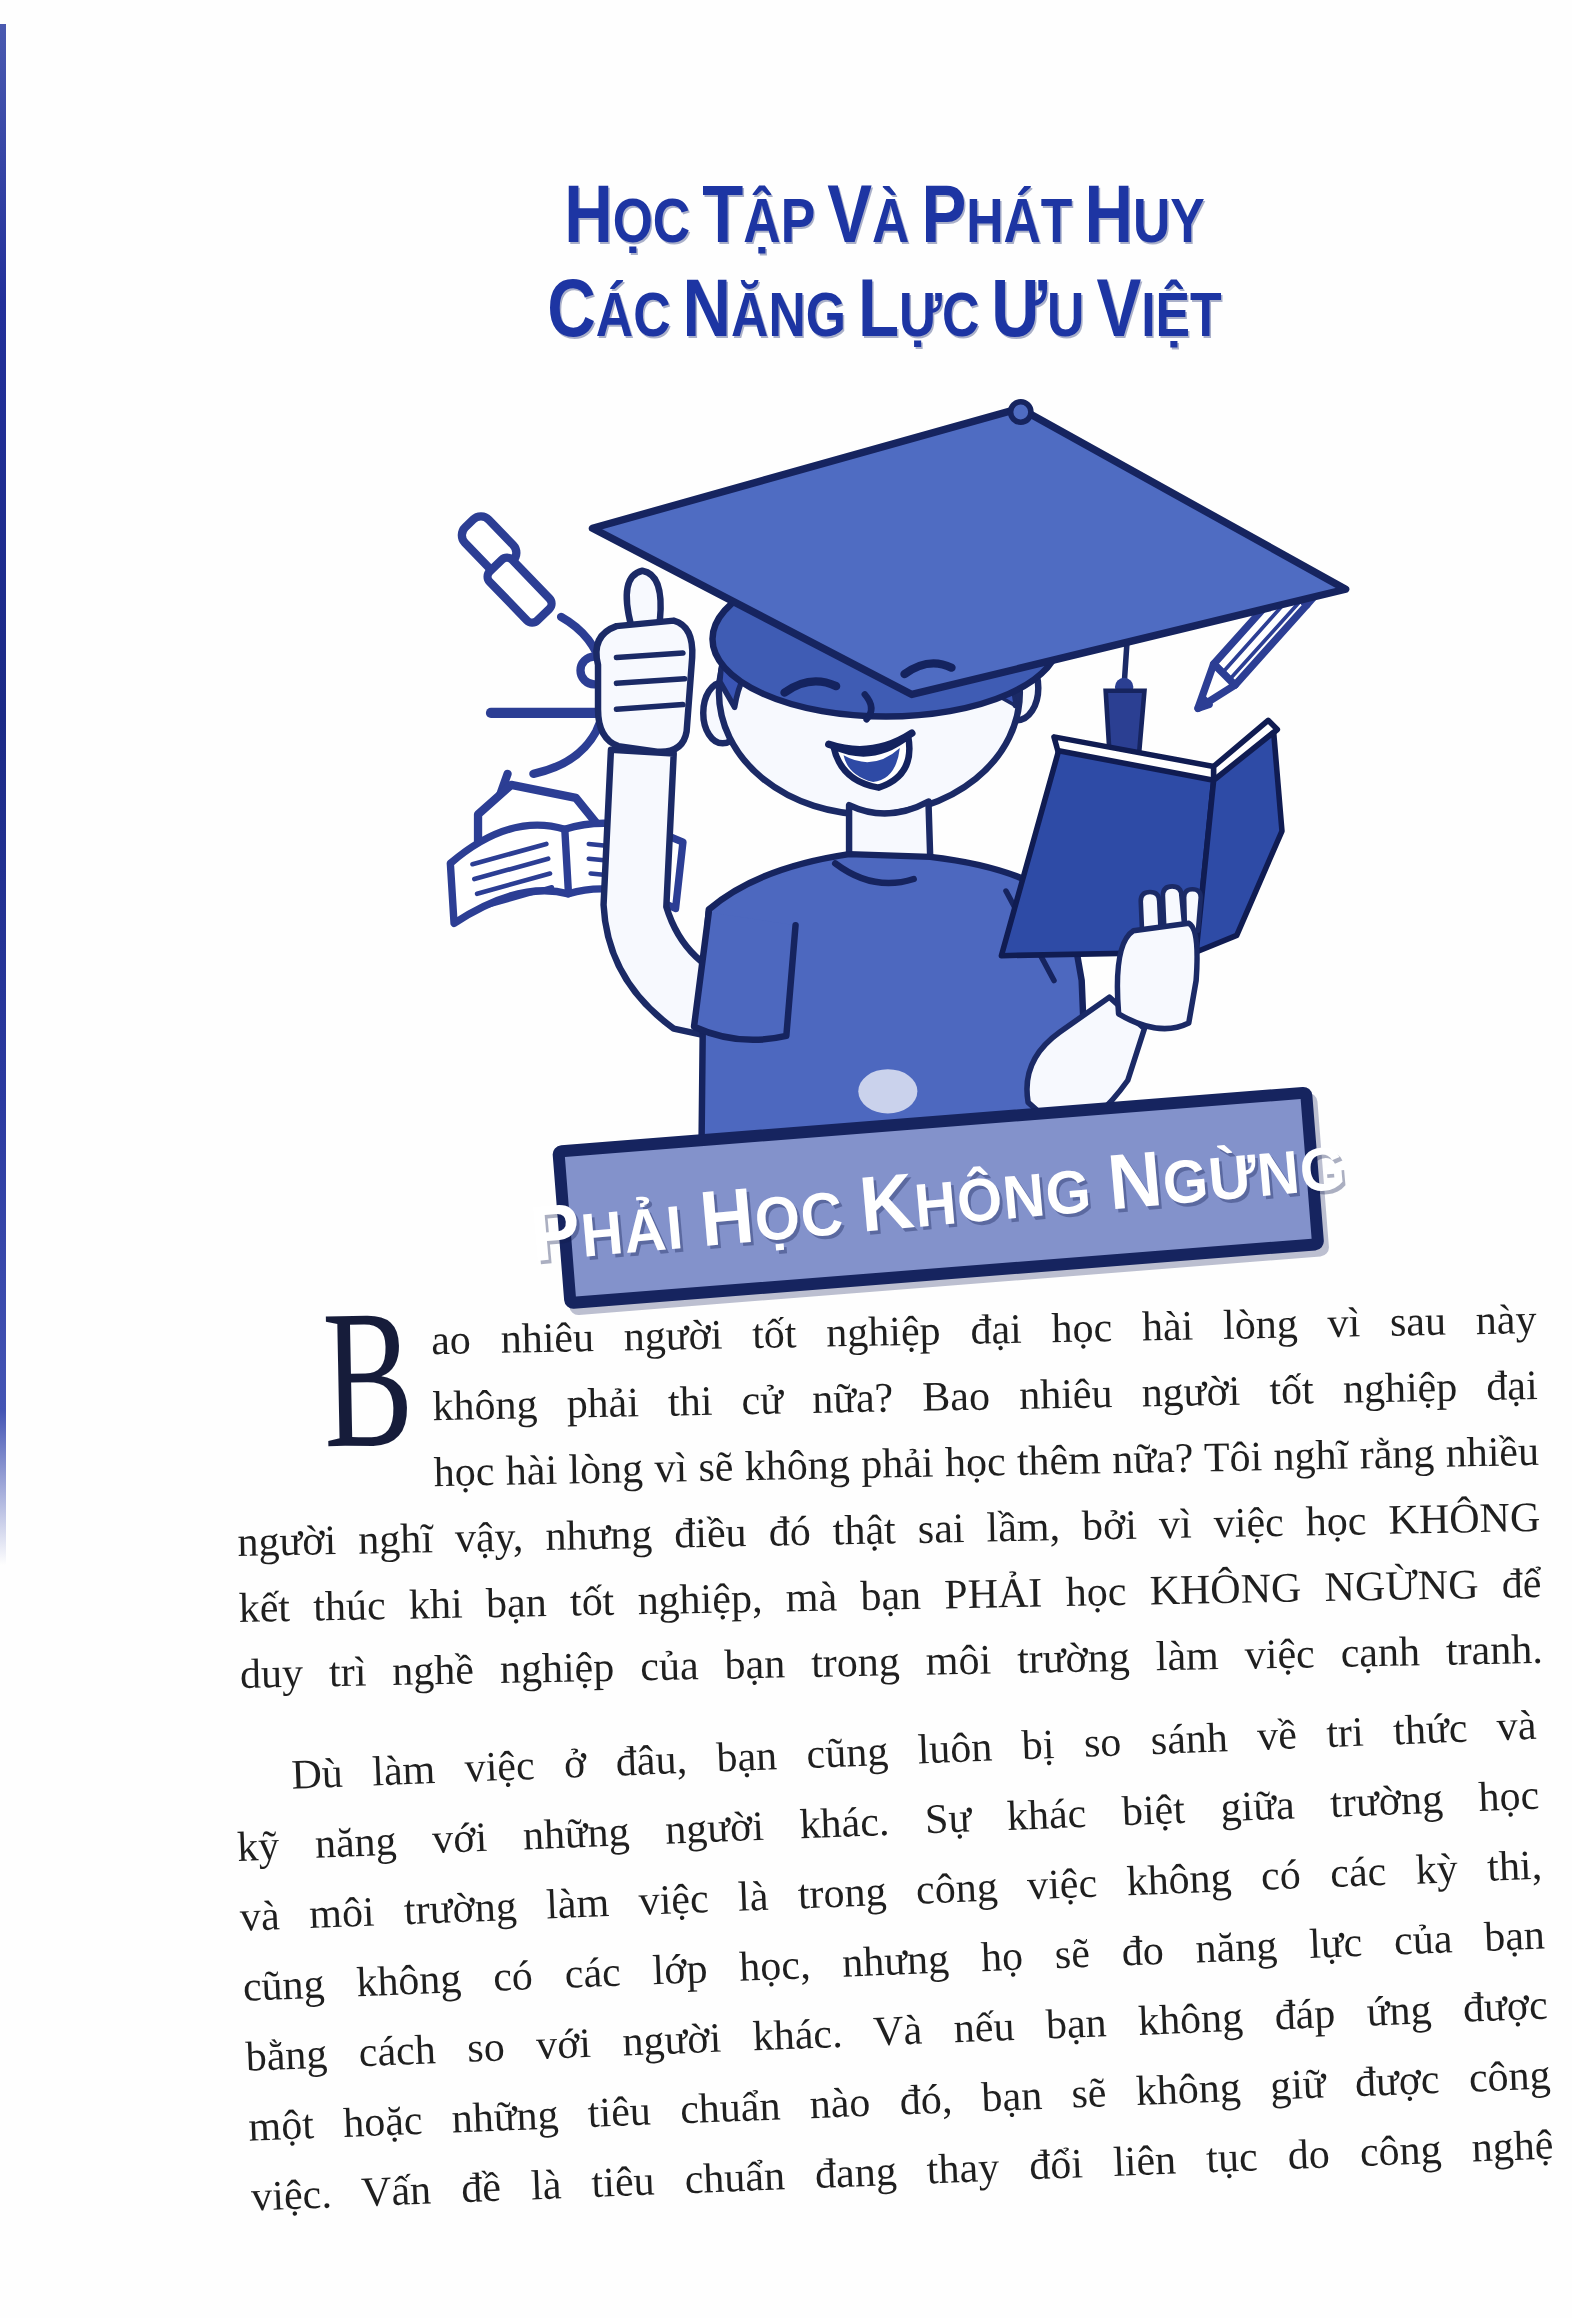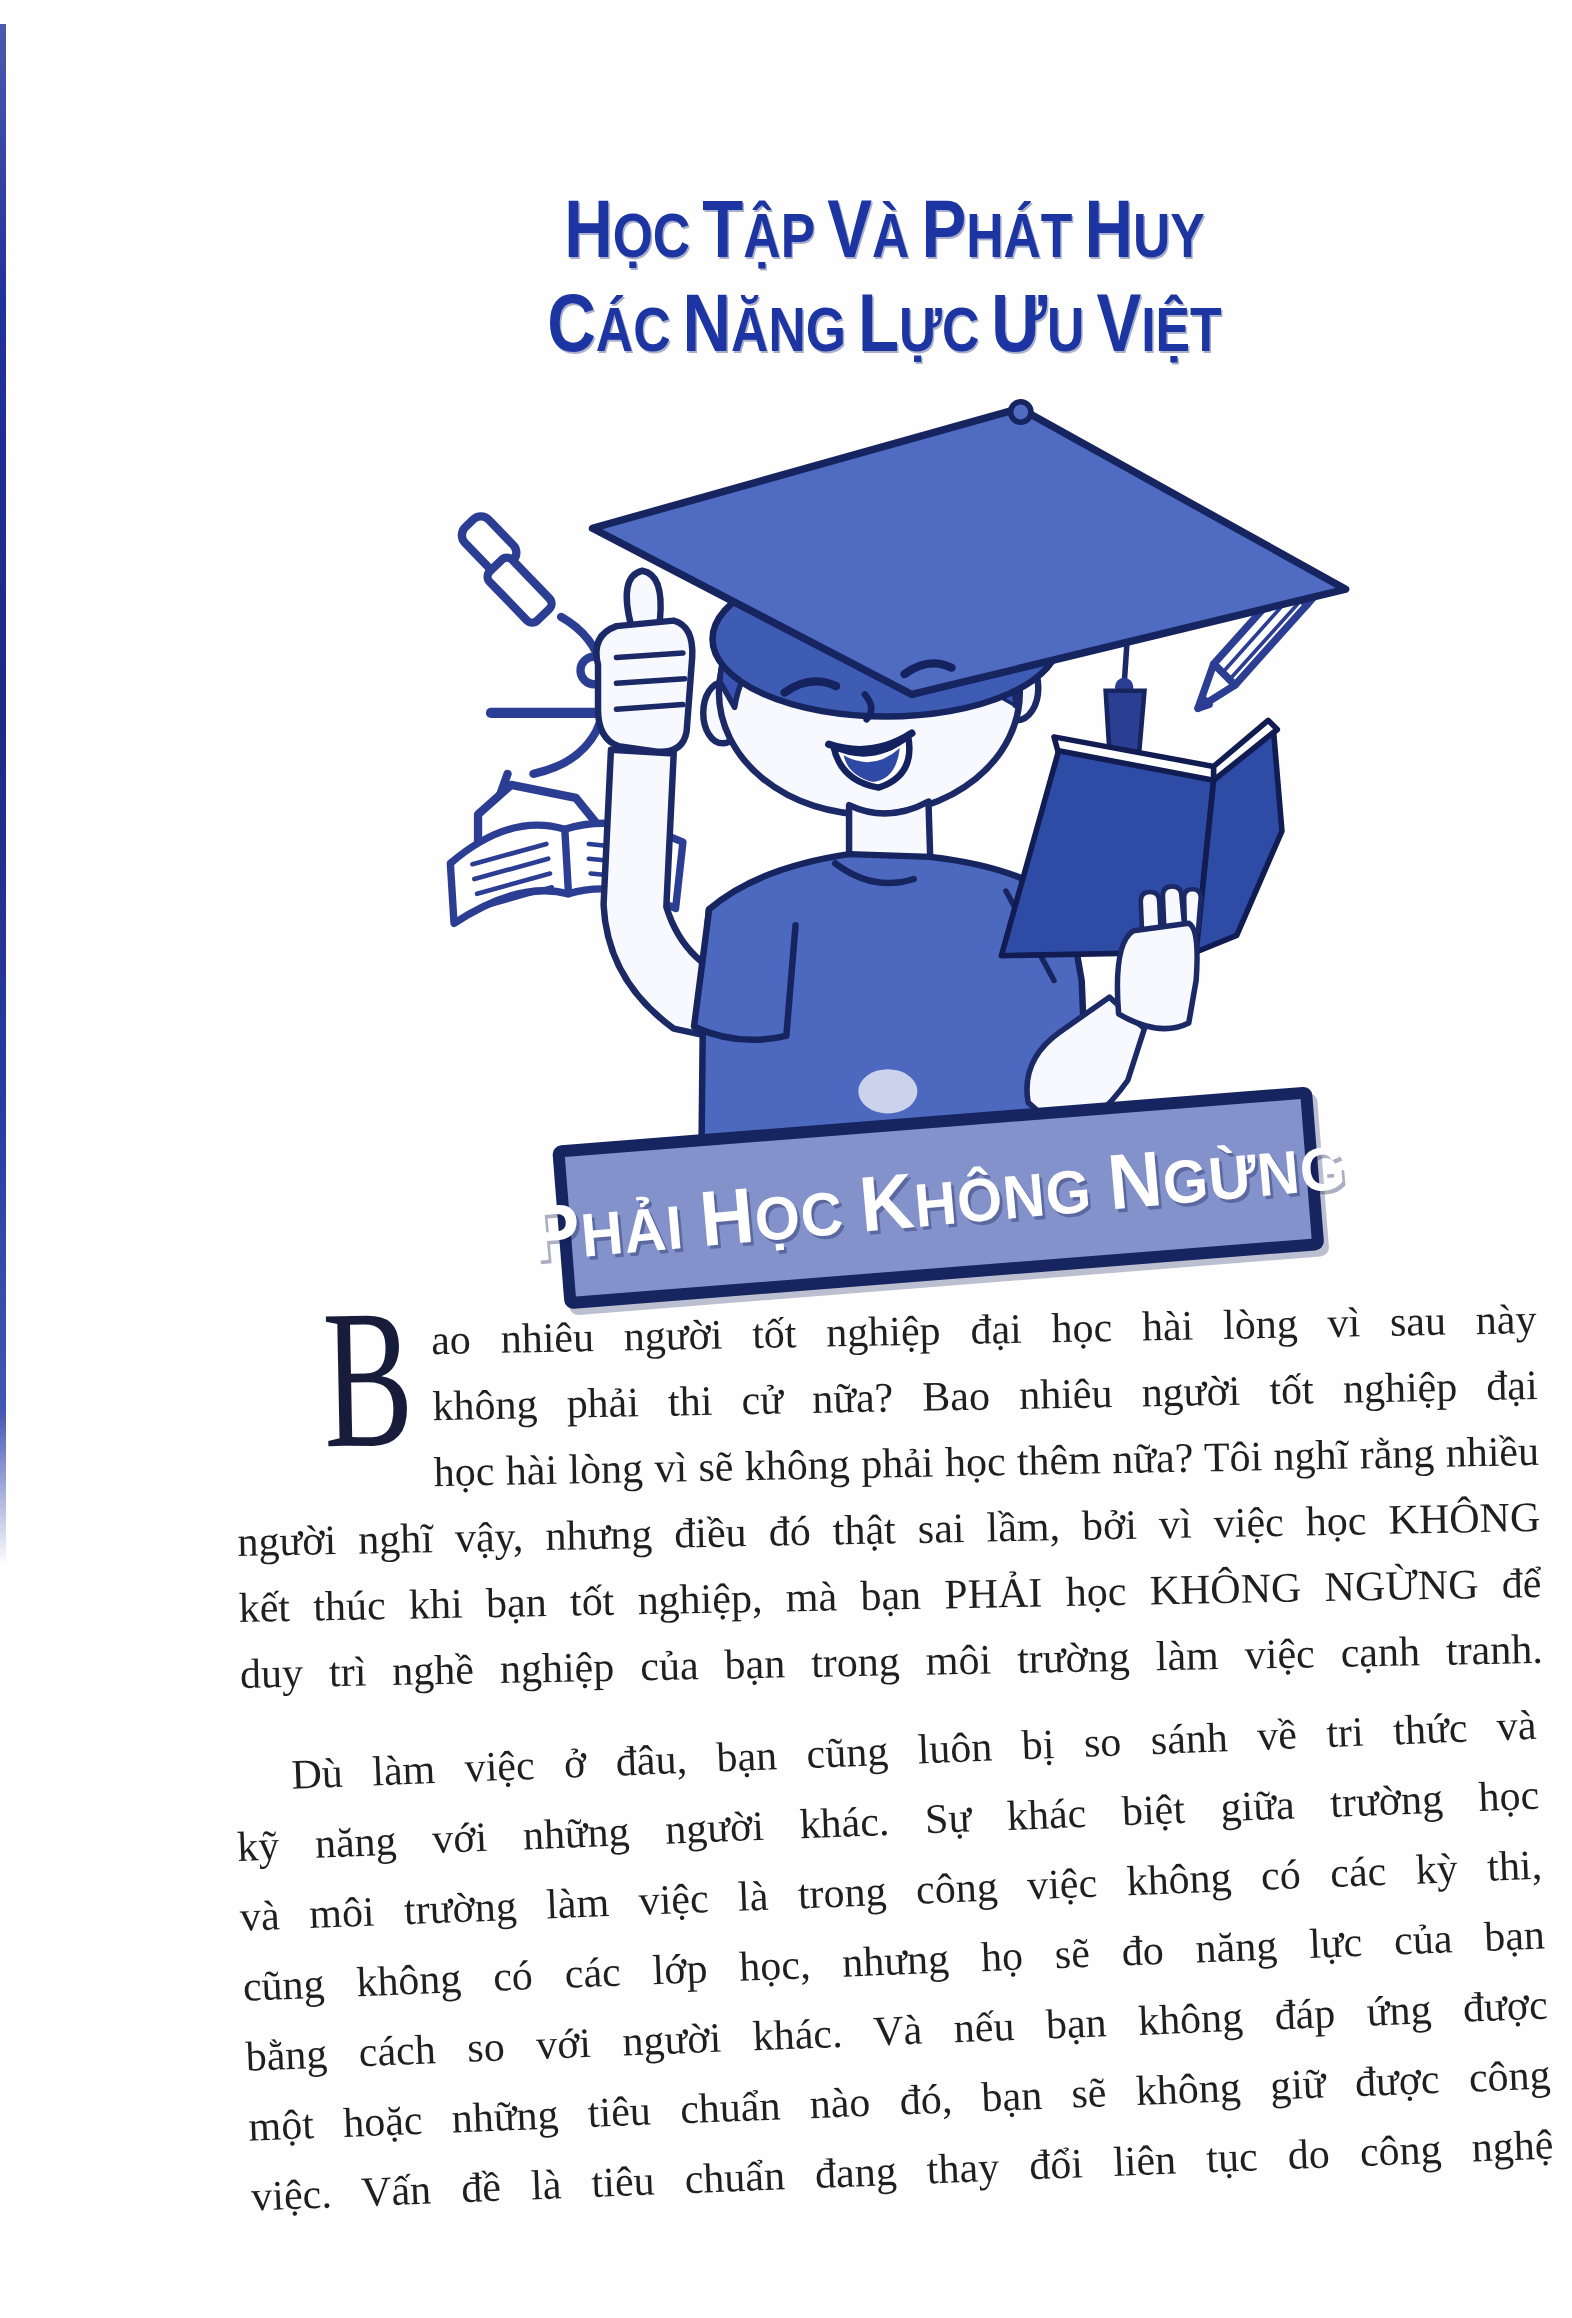--- a/index.html
+++ b/index.html
@@ -5,21 +5,21 @@
   html,body{margin:0;padding:0;}
   body{width:1573px;height:2318px;background:#ffffff;position:relative;overflow:hidden;
        font-family:"Liberation Serif",serif;}
   .page{position:absolute;inset:0;background:#fefefe;}
 
   
   .edge-line{position:absolute;left:0;top:24px;width:5.5px;height:1541px;
     background:linear-gradient(180deg,#4a5ab0 0%,#22309a 18%,#1b2a86 45%,#2b3aa0 70%,#4455b4 90%,rgba(68,85,180,0) 100%);}
 
   
-  .title{position:absolute;left:233px;top:185px;width:1303px;text-align:center;
+  .title{position:absolute;left:233px;top:170px;width:1303px;text-align:center;
          color:#1d35a3;font-family:"Liberation Sans",sans-serif;font-weight:700;}
   .title-line{font-size:63px;line-height:87px;transform:scaleX(0.82);transform-origin:center;
               white-space:nowrap;text-shadow:1.8px 1.8px 0 rgba(14,31,102,.35);}
   .title .w{display:inline-block;margin:0 7.4px;}
   .title .w::first-letter{font-size:1.3em;}
 
   
   .illu{position:absolute;left:369px;top:388px;width:1034px;height:923px;}
 
   .banner{position:absolute;left:552px;top:1146px;width:738px;height:140px;

